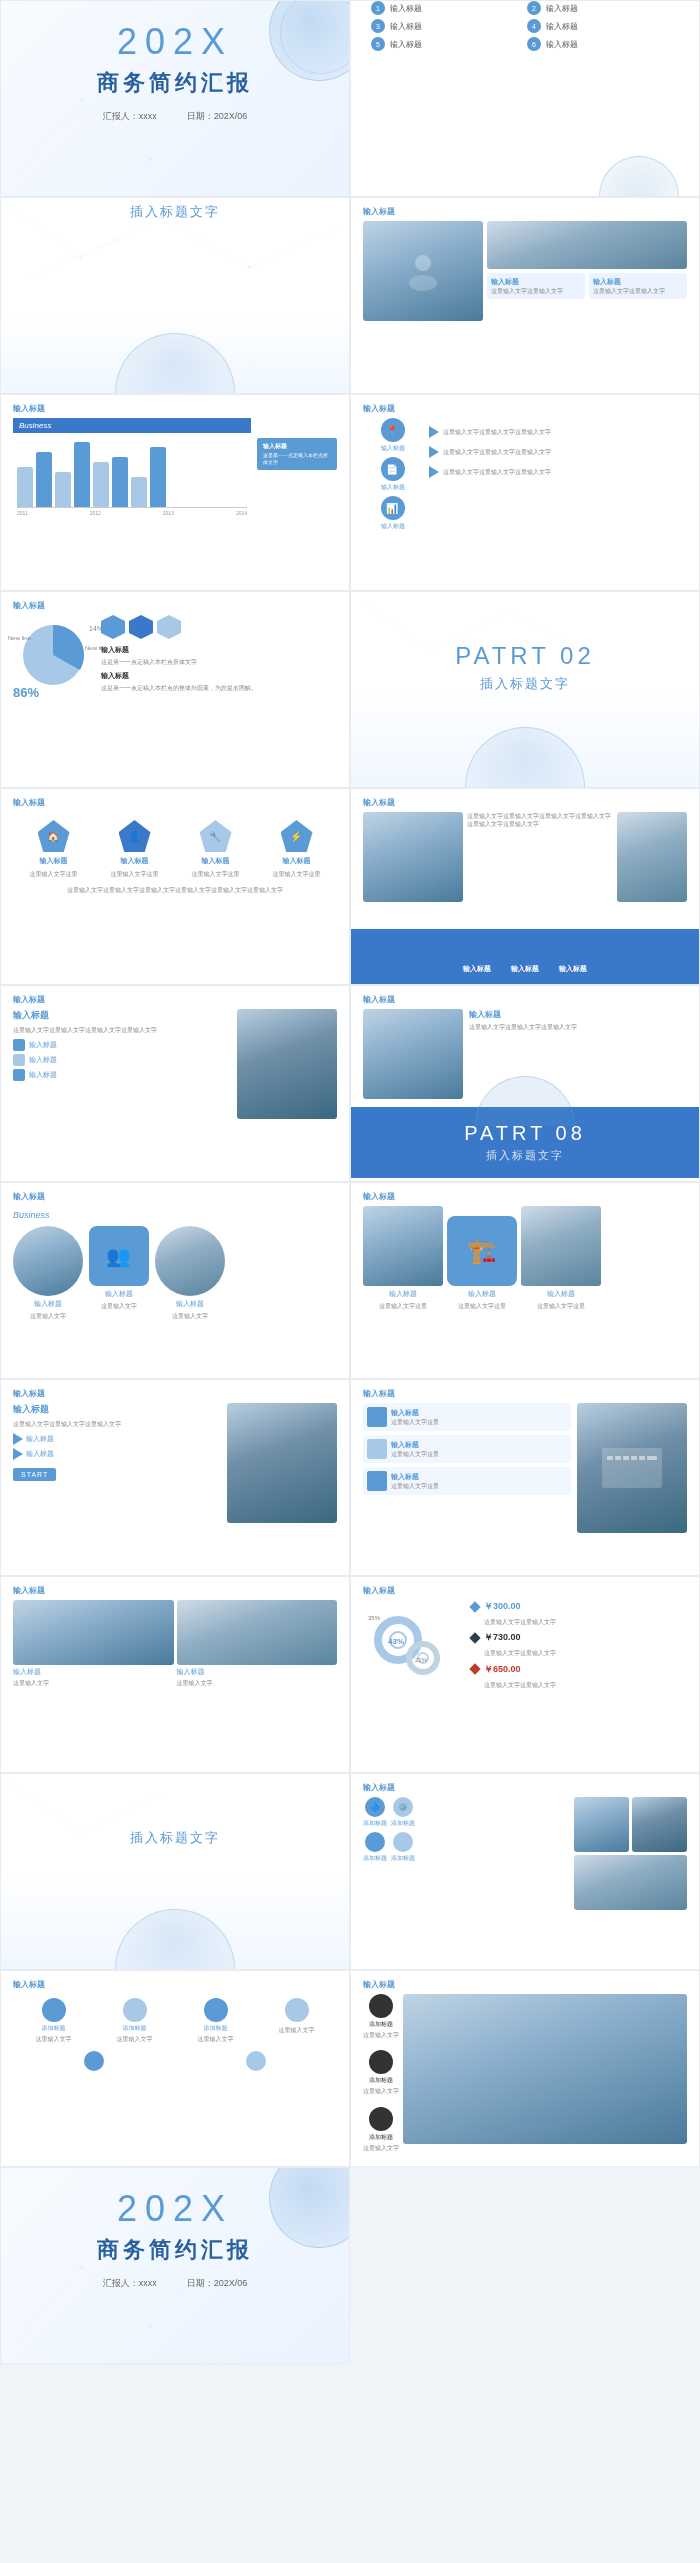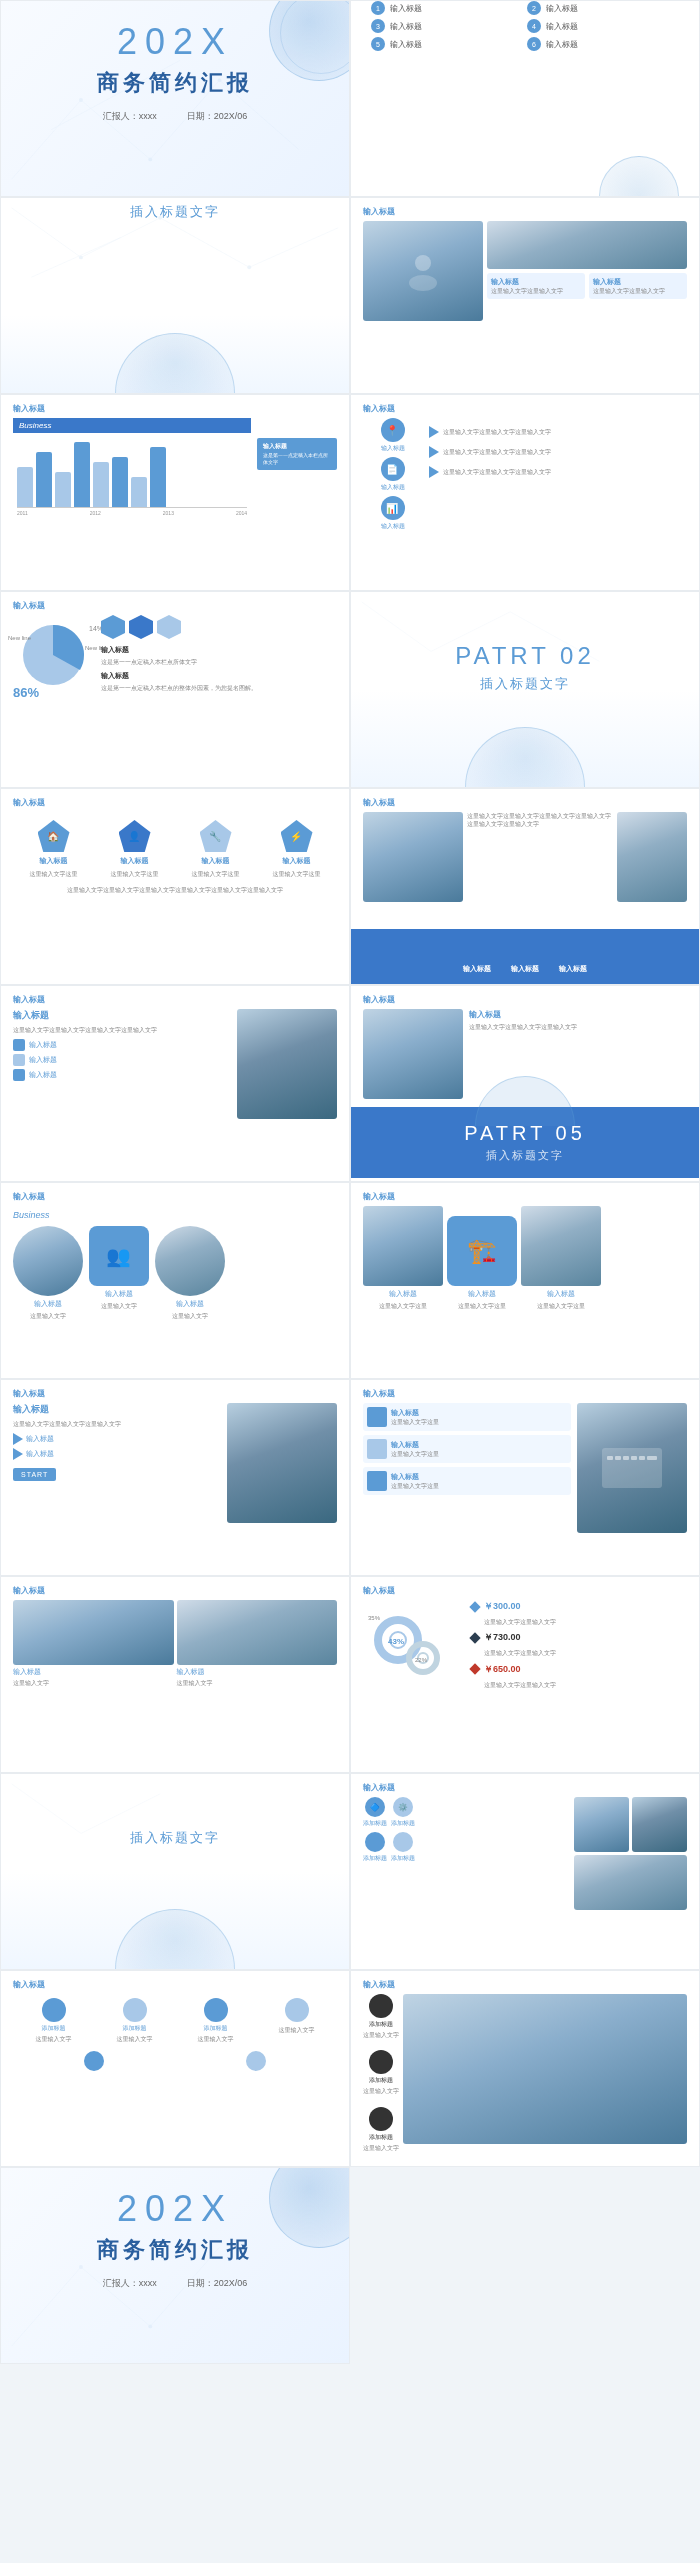--- a/index.html
+++ b/index.html
@@ -615,21 +615,21 @@
   <div class="slide slide12">
     <div class="slide-label">输入标题</div>
     <div style="display:flex;gap:6px;padding:0 12px 8px;">
       <div class="img-placeholder img-person" style="width:100px;height:90px;border-radius:3px;"></div>
       <div style="flex:1;display:flex;flex-direction:column;gap:3px;">
         <div style="font-size:8px;color:#5b9bd5;font-weight:bold;">输入标题</div>
         <div class="small-text">这里输入文字这里输入文字这里输入文字</div>
       </div>
     </div>
     <div style="background:#3a78c9;margin-top:auto;padding:15px 20px;">
-      <div style="font-size:20px;color:white;font-weight:300;letter-spacing:4px;text-align:center;">PATRT 05</div>
+      <div style="font-size:20px;color:white;font-weight:300;letter-spacing:4px;text-align:center;">PATRT 08</div>
       <div style="font-size:11px;color:rgba(255,255,255,0.8);text-align:center;margin-top:3px;letter-spacing:2px;">插入标题文字</div>
     </div>
     <div style="position:absolute;top:90px;left:50%;transform:translateX(-50%);width:100px;height:50px;border-radius:100px 100px 0 0;background:rgba(91,155,213,0.15);border:1px solid rgba(91,155,213,0.3);border-bottom:none;"></div>
   </div>
 
   <div class="slide slide13">
     <div class="slide-label">输入标题</div>
     <div style="padding:4px 12px 8px;">
       <div style="font-size:9px;color:#5b9bd5;margin-bottom:6px;font-style:italic;">Business</div>
       <div style="display:flex;gap:6px;">

